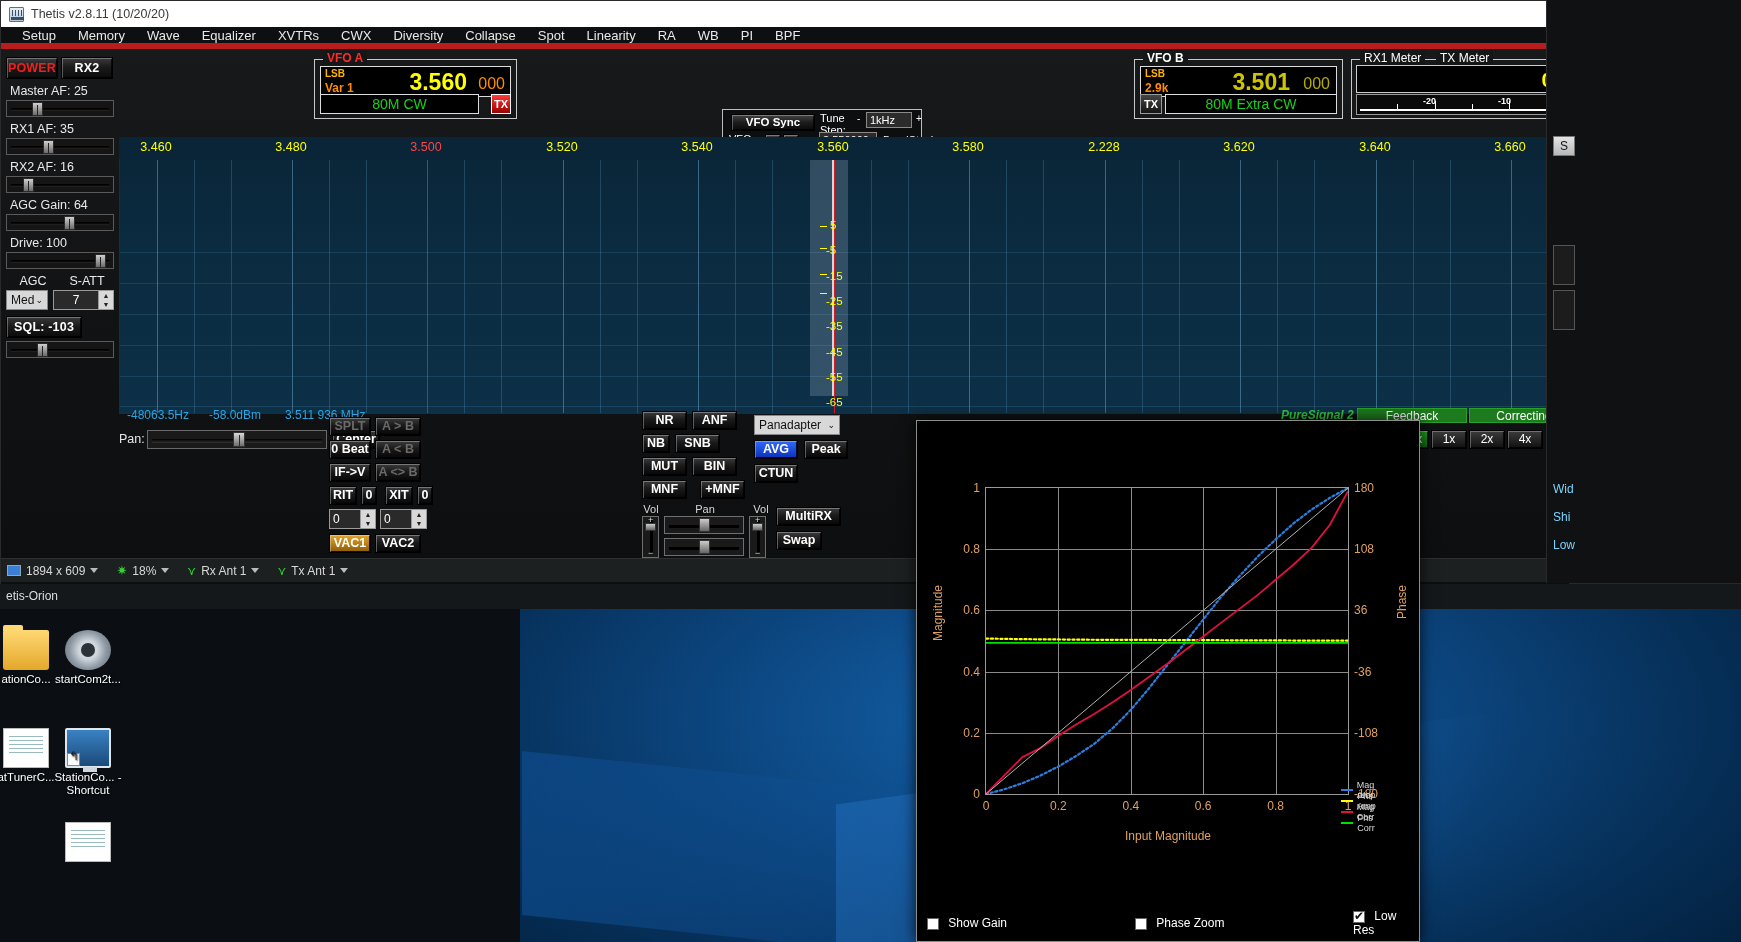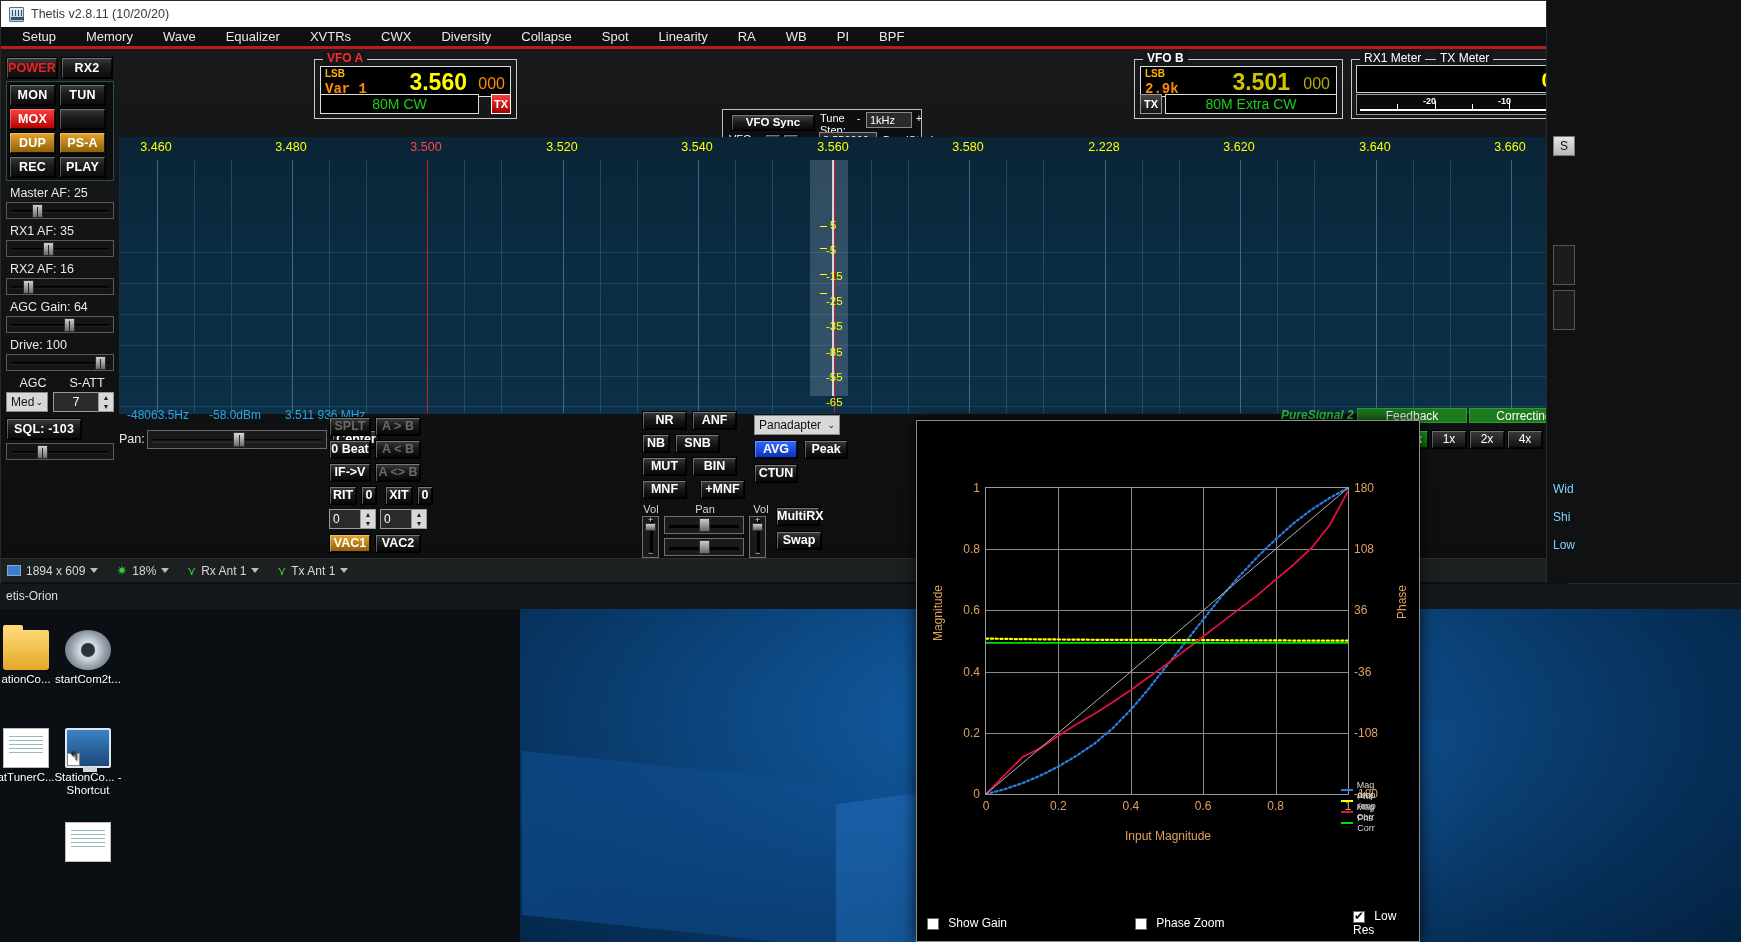--- a/index.html
+++ b/index.html
@@ -45,21 +45,21 @@
   .app-ico{
     width:15px;height:15px;background:linear-gradient(#e9eef5,#b9c6d8);
     border:1px solid #5a6f88; position:relative; border-radius:1px;
   }
   .app-ico:before{content:"";position:absolute;left:2px;top:2px;width:11px;height:6px;
     background:repeating-linear-gradient(90deg,#33506e 0 1px,transparent 1px 3px);}
   .app-ico:after{content:"";position:absolute;left:1px;bottom:1px;width:13px;height:3px;background:#33506e;}
 
   #menubar{
     height:22px; background:#0e0f11; display:flex; align-items:center;
-    gap:8px; padding-left:10px; border-bottom:3px solid #b91c1c;
+    gap:0px; padding-left:10px; border-bottom:6px solid #b91c1c;
   }
   #menubar .mi{
     color:#e8e8e8; font-size:13px; padding:2px 11px; cursor:default; white-space:nowrap;
   }
 
   
   #radio-body{ position:absolute; left:0; top:48px; width:1568px; height:535px;
     background:linear-gradient(180deg,#17191a 0%,#101213 55%,#0c0e0f 100%); }
 
   
@@ -111,21 +111,21 @@
   .fieldset > .legend{
     position:absolute; top:-9px; left:8px; background:#141617; padding:0 4px; font-size:12px;
   }
   #vfoa{ left:313px; top:10px; width:203px; height:60px; }
   #vfoa .legend{ color:#ff2b2b; font-weight:bold; }
   .vfo-display{
     position:absolute; left:5px; top:6px; right:5px; height:31px; background:#000;
     border:1px solid #ddd;
   }
   .vfo-mode{ position:absolute; left:4px; top:1px; color:#ffb400; font-size:10px; font-weight:bold;}
-  .vfo-var{ position:absolute; left:4px; top:14px; color:#ff8c00; font-size:14px; font-weight:bold;font-family:Liberation Mono, monospace;}
+  .vfo-var{ position:absolute; left:4px; top:14px; color:#ff8c00; font-size:12px; font-weight:bold;}
   .vfo-big{ position:absolute; right:43px; top:1px; color:#ffff00; font-size:23px; font-weight:bold; line-height:28px;}
   .vfo-small{ position:absolute; right:5px; top:7px; color:#ff8c00; font-size:16px; line-height:20px;}
   .vfo-band{
     position:absolute; left:5px; bottom:4px; width:159px; height:20px; background:#000;
     border:1px solid #ddd; color:#18d018; font-size:14px; text-align:center; line-height:19px;
   }
   .txbtn{
     position:absolute; right:5px; bottom:4px; width:20px; height:20px;
     background:linear-gradient(180deg,#ff3b3b,#9a0000); border:1px solid #fff;
     color:#fff; font-size:11px; font-weight:bold; text-align:center; line-height:18px;
@@ -389,38 +389,20 @@
 
   <div id="radio-body">
 
     <div id="leftcol">
 
       <div class="btnrow" style="margin-bottom:2px;">
         <div class="tbtn red" style="width:52px;">POWER</div>
         <div class="tbtn" style="width:52px; margin-left:3px;">RX2</div>
       </div>
 
-      <div class="grpbox" style="padding:2px;">
-        <div class="btnrow">
-          <div class="tbtn" style="width:47px;">MON</div>
-          <div class="tbtn" style="width:47px; margin-left:3px;">TUN</div>
-        </div>
-        <div class="btnrow" style="margin-top:2px;">
-          <div class="tbtn mox" style="width:47px;">MOX</div>
-          <div class="tbtn" style="width:47px; margin-left:3px; color:#3a3a3a;"></div>
-        </div>
-        <div class="btnrow" style="margin-top:2px;">
-          <div class="tbtn amber" style="width:47px;">DUP</div>
-          <div class="tbtn amber" style="width:47px; margin-left:3px;">PS-A</div>
-        </div>
-        <div class="btnrow" style="margin-top:2px;">
-          <div class="tbtn" style="width:47px;">REC</div>
-          <div class="tbtn" style="width:47px; margin-left:3px;">PLAY</div>
-        </div>
-      </div>
 
       <div class="lbl">Master AF:  25</div>
       <div class="slider">
         <div class="track"></div>
           <div class="thumb" style="left:24%"></div>
       </div>
 
       <div class="lbl">RX1 AF:  35</div>
       <div class="slider">
         <div class="track"></div>
@@ -587,21 +569,21 @@
 
       <div class="dbtick" style="left:700px; top:88px;"></div>
       <div class="dbtick" style="left:700px; top:110px;"></div>
       <div class="dbtick" style="left:700px; top:136px;"></div>
       <div class="dbtick" style="left:700px; top:155px;"></div>
       <div class="dblab" style="left:710px; top:81px;">5</div>
       <div class="dblab" style="left:706px; top:106px;">-5</div>
       <div class="dblab" style="left:706px; top:132px;">-15</div>
       <div class="dblab" style="left:706px; top:157px;">-25</div>
       <div class="dblab" style="left:706px; top:182px;">-35</div>
-      <div class="dblab" style="left:706px; top:208px;">-85</div>
+      <div class="dblab" style="left:706px; top:208px;">-45</div>
       <div class="dblab" style="left:706px; top:233px;">-55</div>
       <div class="dblab" style="left:706px; top:258px;">-65</div>
     </div>
 
     <div id="panhdr">
       <span class="freqlab" style="left:37px">3.460</span>
       <span class="freqlab" style="left:172px">3.480</span>
       <span class="freqlab red" style="left:307px">3.500</span>
       <span class="freqlab" style="left:443px">3.520</span>
       <span class="freqlab" style="left:578px">3.540</span>
@@ -738,21 +720,21 @@
       <div style="display:flex;gap:6px;margin-top:5px;">
         <div class="cbtn blue" style="width:44px;">AVG</div>
         <div class="cbtn" style="width:44px;">Peak</div>
       </div>
       <div style="margin-top:5px;">
         <div class="cbtn" style="width:44px;">CTUN</div>
       </div>
     </div>
 
     <div style="position:absolute;left:775px;top:458px;">
-      <div class="cbtn" style="width:44px;">MultiRX</div>
+      <div class="cbtn" style="width:65px;">MultiRX</div>
       <div class="cbtn" style="width:46px;margin-top:5px;">Swap</div>
     </div>
 
   </div>
 
   <div id="thetis-status">
     <span class="stitem">
       <span class="swatch"></span>
       <span>1894 x 609</span>
       <span class="caretdn"></span>

